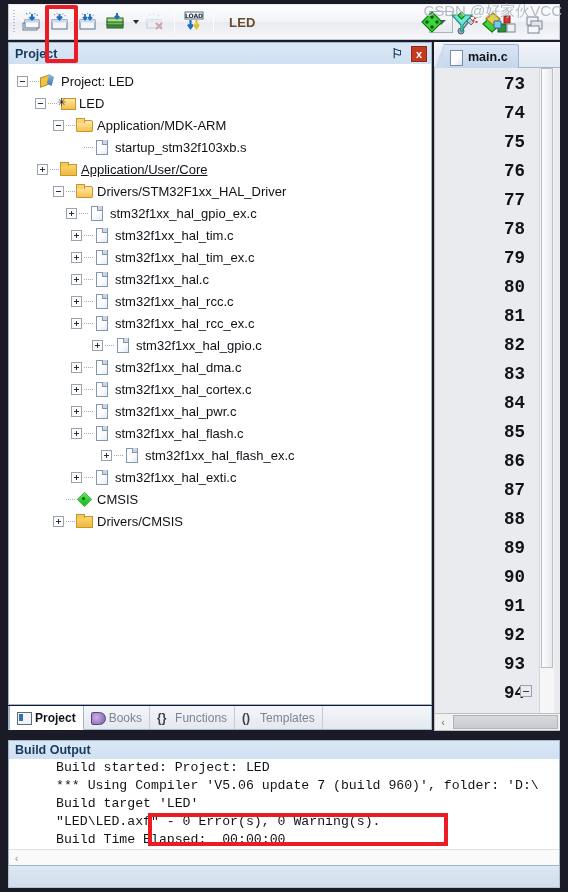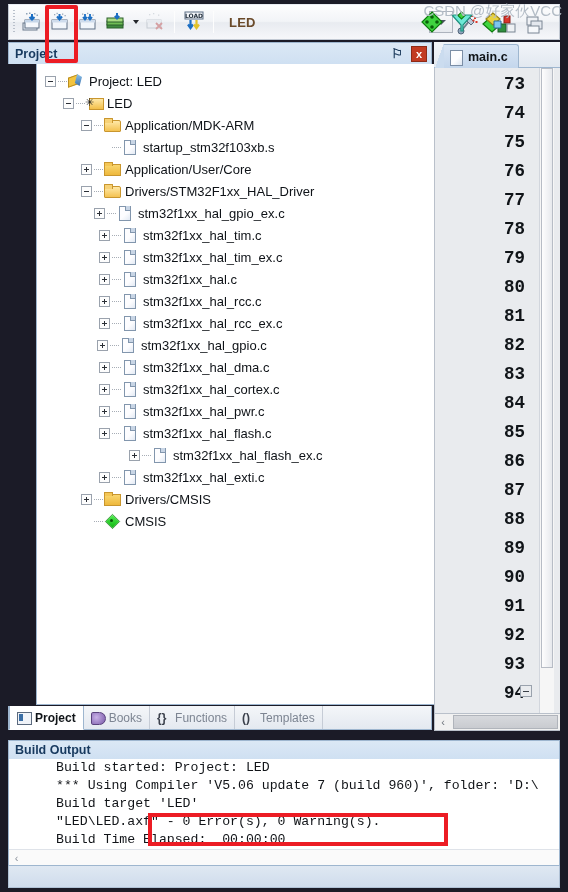--- a/index.html
+++ b/index.html
@@ -102,21 +102,20 @@
     line-height: 1;
   }
 
   
   .tree-panel {
     position: absolute; left: 8px; top: 64px;
     width: 424px; height: 641px;
     background: #ffffff;
     border: 1px solid #9eb6cf; border-top: none;
     overflow: hidden;
-    margin-left: 28px;
   }
   .tree {
     padding: 6px 0 0 0;
   }
   .node {
     height: 22px; display: flex; align-items: center;
     font-size: 13px; color: #101418; white-space: nowrap;
   }
   .exp {
     width: 11px; height: 11px; flex: 0 0 11px;
@@ -540,21 +539,21 @@
           <span class="dots"></span>
           <span class="ic folder-open"></span>
           <span class="lbl">Application/MDK-ARM</span>
         </div>
         <div class="node" style="padding-left: 62px;">
           <span class="exp none"></span>
           <span class="dots"></span>
           <span class="ic file"></span>
           <span class="lbl">startup_stm32f103xb.s</span>
         </div>
-        <div class="node" style="padding-left: 44px;">
+        <div class="node" style="padding-left: 28px; text-decoration: underline;">
           <span class="exp plus"></span>
           <span class="dots"></span>
           <span class="ic folder-closed"></span>
           <span class="lbl">Application/User/Core</span>
         </div>
         <div class="node" style="padding-left: 44px;">
           <span class="exp "></span>
           <span class="dots"></span>
           <span class="ic folder-open"></span>
           <span class="lbl">Drivers/STM32F1xx_HAL_Driver</span>
@@ -588,21 +587,21 @@
           <span class="dots"></span>
           <span class="ic file"></span>
           <span class="lbl">stm32f1xx_hal_rcc.c</span>
         </div>
         <div class="node" style="padding-left: 62px;">
           <span class="exp plus"></span>
           <span class="dots"></span>
           <span class="ic file"></span>
           <span class="lbl">stm32f1xx_hal_rcc_ex.c</span>
         </div>
-        <div class="node" style="padding-left: 60px;">
+        <div class="node" style="padding-left: 83px;">
           <span class="exp plus"></span>
           <span class="dots"></span>
           <span class="ic file"></span>
           <span class="lbl">stm32f1xx_hal_gpio.c</span>
         </div>
         <div class="node" style="padding-left: 62px;">
           <span class="exp plus"></span>
           <span class="dots"></span>
           <span class="ic file"></span>
           <span class="lbl">stm32f1xx_hal_dma.c</span>
@@ -629,32 +628,32 @@
           <span class="exp plus"></span>
           <span class="dots"></span>
           <span class="ic file"></span>
           <span class="lbl">stm32f1xx_hal_flash_ex.c</span>
         </div>
         <div class="node" style="padding-left: 62px;">
           <span class="exp plus"></span>
           <span class="dots"></span>
           <span class="ic file"></span>
           <span class="lbl">stm32f1xx_hal_exti.c</span>
+        </div>
+        <div class="node" style="padding-left: 44px;">
+          <span class="exp none"></span>
+          <span class="dots"></span>
+          <span class="ic cmsis"></span>
+          <span class="lbl">CMSIS</span>
         </div>
         <div class="node" style="padding-left: 44px;">
           <span class="exp plus"></span>
           <span class="dots"></span>
           <span class="ic folder-closed"></span>
           <span class="lbl">Drivers/CMSIS</span>
-        </div>
-        <div class="node" style="padding-left: 44px;">
-          <span class="exp none"></span>
-          <span class="dots"></span>
-          <span class="ic cmsis"></span>
-          <span class="lbl">CMSIS</span>
         </div>
       </div>
   </div>
 
   <div class="viewtabs" id="viewtabs">
       <div class="vtab active">
         <span class="vi proj"></span>
         <span>Project</span>
       </div>
       <div class="vtab">

